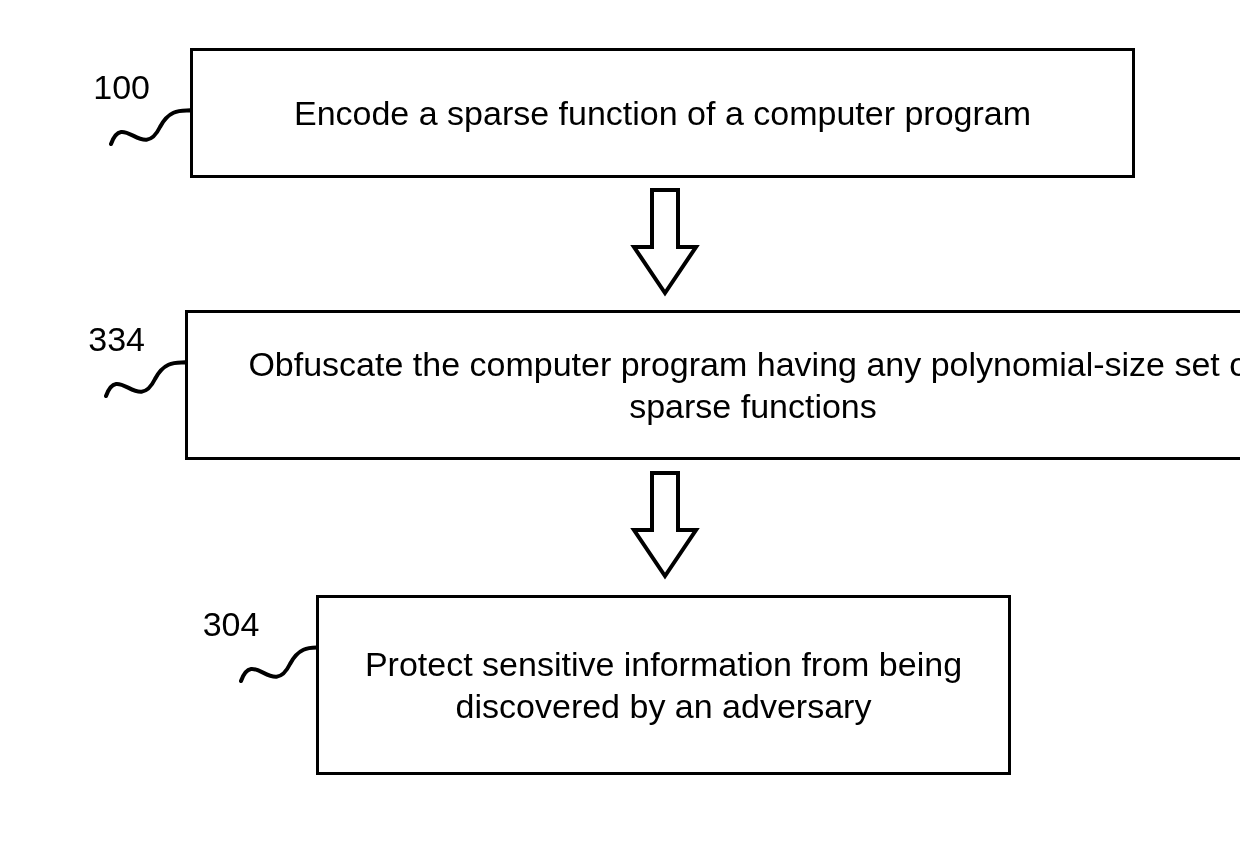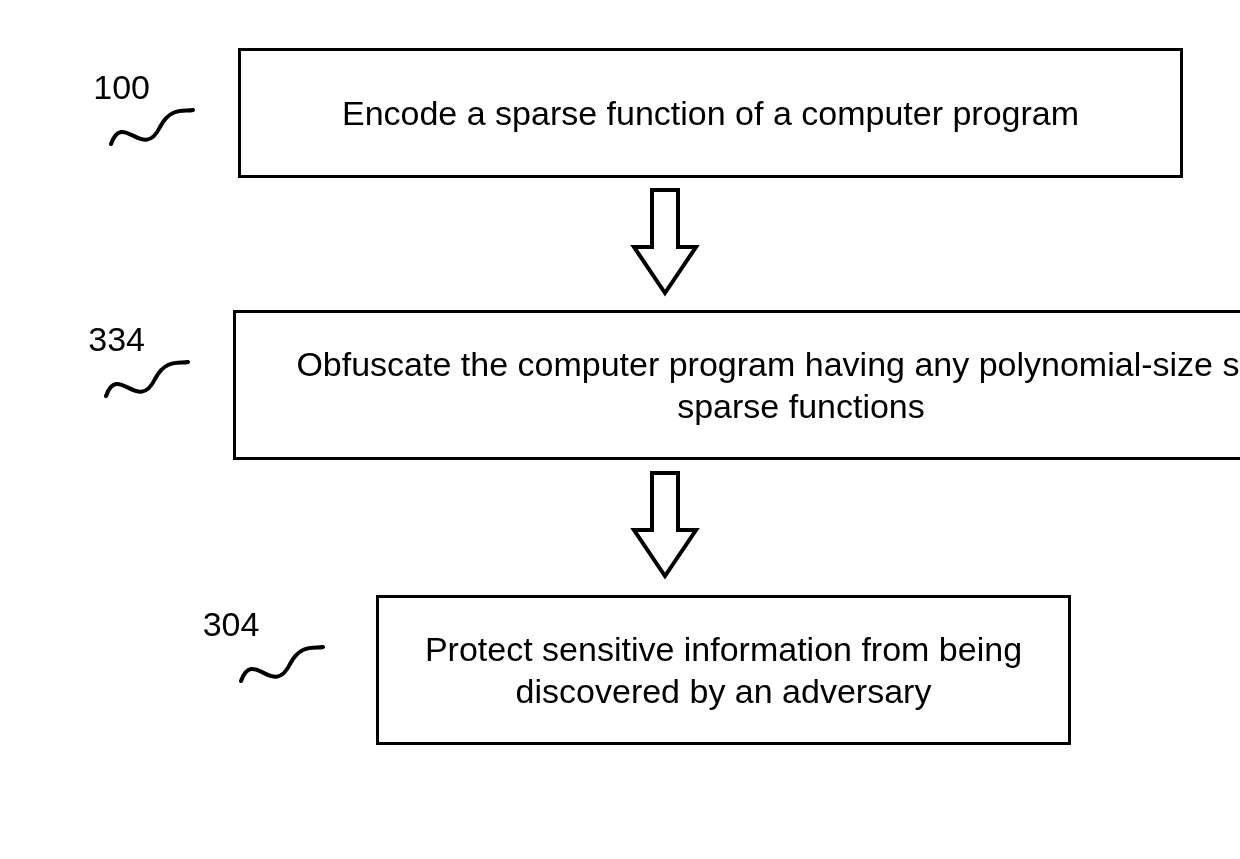--- a/index.html
+++ b/index.html
@@ -21,21 +21,20 @@
     border: 3px solid #000;
     background: #fff;
     display: flex;
     align-items: center;
     justify-content: center;
     text-align: center;
     font-size: 34px;
     line-height: 1.25;
     padding: 10px 22px;
     box-sizing: border-box;
-    margin-left: 48px;
   }
   .ref-label {
     position: absolute;
     font-size: 34px;
     text-align: right;
   }
   .squiggle {
     position: absolute;
   }
   .arrow {
@@ -68,17 +67,17 @@
   </div>
 
   <svg class="arrow" style="left:625px; top:468px;" width="80" height="115">
     <path d="M 27 5 L 53 5 L 53 62 L 71 62 L 40 108 L 9 62 L 27 62 Z" fill="#fff" stroke="#000" stroke-width="4" stroke-linejoin="miter"></path>
   </svg>
 
   <div class="ref-label" style="left:186px; top:605px; width:90px;text-align:center;">304</div>
   <svg class="squiggle" style="left:235px; top:639px;" width="90" height="55">
     <path d="M 6 42 C 18 8, 38 60, 55 25 C 66 4, 80 10, 88 8" stroke="#000" stroke-width="4" fill="none" stroke-linecap="round"></path>
   </svg>
-  <div class="box" style="left:328px; top:595px; width:695px; height:150px;">
+  <div class="box" style="left:316px; top:595px; width:695px; height:180px;">
     <span>Protect sensitive information from being discovered by an adversary</span>
   </div>
 
 </div>
 
 </body></html>

